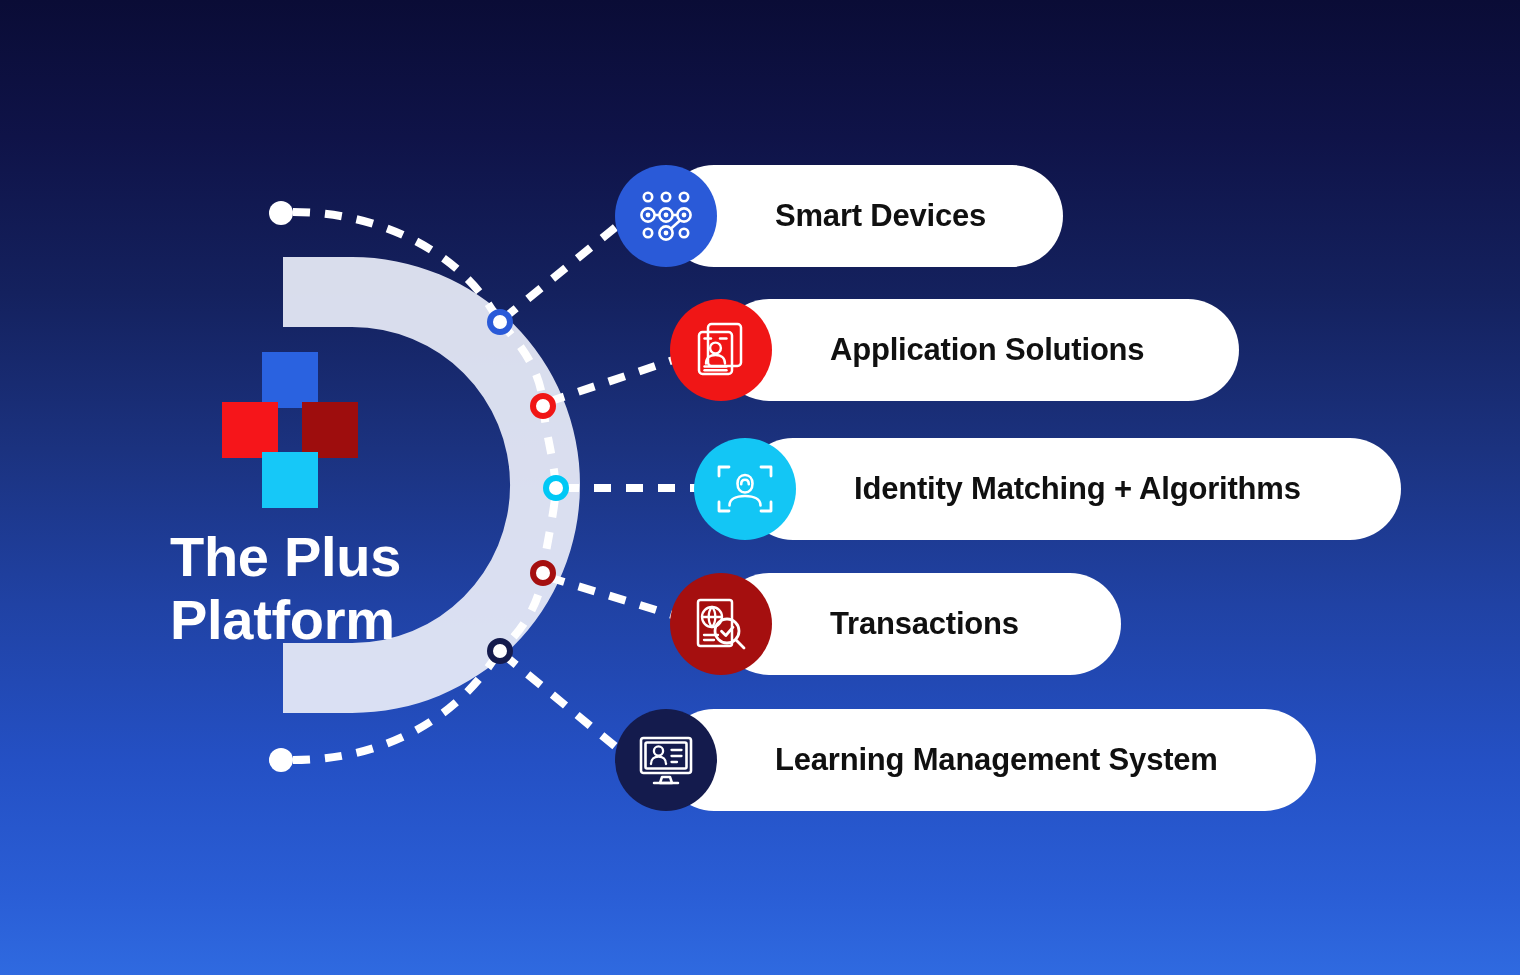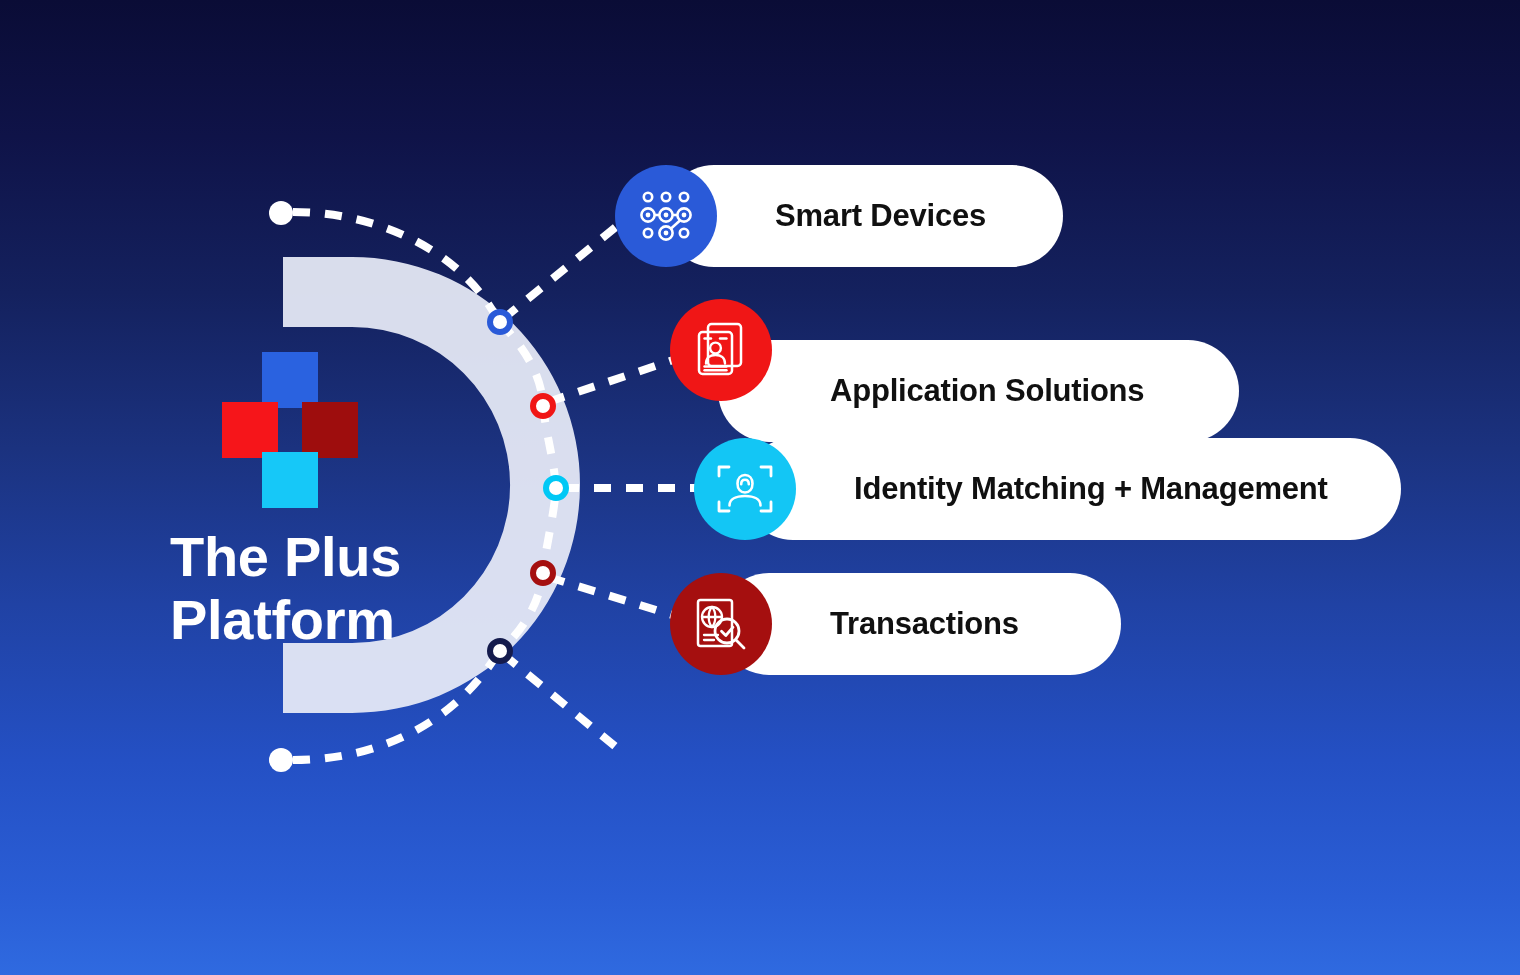--- a/index.html
+++ b/index.html
@@ -192,21 +192,21 @@
           <circle cx="11" cy="28" r="2.4"></circle>
           <circle cx="29" cy="28" r="2.4"></circle>
           <circle cx="47" cy="28" r="2.4"></circle>
           <circle cx="29" cy="46" r="2.4"></circle>
         </g>
       </svg>
     </div>
   </div>
 
   <div class="row" id="row-1" style="left: 670px; top: 299px; width: 569px;">
-    <div class="pill" id="pill-1" style="width: 521px; margin-top: 41px;">
+    <div class="pill" id="pill-1" style="width: 521px;">
       <span class="pill-label">Application Solutions</span>
     </div>
     <div class="icon-circle" id="circ-1" style="background: rgb(240, 22, 22);">
       <svg width="58" height="58" viewBox="0 0 58 58">
         <g fill="none" stroke="#ffffff" stroke-width="2.5" stroke-linejoin="round">
           <rect x="16" y="3" width="33" height="42" rx="3.5"></rect>
           <rect x="7" y="11" width="33" height="42" rx="3.5" fill="none"></rect>
         </g>
         <g fill="none" stroke="#ffffff" stroke-width="2.4" stroke-linecap="round">
           <path d="M12.5 17.5 H19"></path>
@@ -215,21 +215,21 @@
           <path d="M14 42.5 C14 36.5 18.3 34 23.5 34 C28.7 34 33 36.5 33 42.5"></path>
           <path d="M12.5 45.5 H34.5"></path>
           <path d="M12.5 49.3 H34.5"></path>
         </g>
       </svg>
     </div>
   </div>
 
   <div class="row" id="row-2" style="left: 694px; top: 438px; width: 707px;">
     <div class="pill" id="pill-2" style="width: 659px;">
-      <span class="pill-label">Identity Matching + Management</span>
+      <span class="pill-label">Identity Matching + Algorithms</span>
     </div>
     <div class="icon-circle" id="circ-2" style="background: rgb(19, 198, 245);">
       <svg width="60" height="58" viewBox="0 0 60 58">
         <g fill="none" stroke="#ffffff" stroke-width="2.8" stroke-linecap="round" stroke-linejoin="round">
           <path d="M4 16 V7 H14"></path>
           <path d="M56 16 V7 H46"></path>
           <path d="M4 42 V51 H14"></path>
           <path d="M56 42 V51 H46"></path>
         </g>
         <g fill="none" stroke="#ffffff" stroke-width="2.6" stroke-linecap="round">
@@ -261,14 +261,38 @@
         </g>
         <g fill="none" stroke="#ffffff" stroke-width="2.8" stroke-linecap="round" stroke-linejoin="round">
           <circle cx="35" cy="36" r="12" fill="none"></circle>
           <path d="M29.5 36.3 L33.8 40.5 L41 32.2"></path>
           <path d="M43.8 44.8 L52 53"></path>
         </g>
       </svg>
     </div>
   </div>
 
+  <div class="row" id="row-4" style="left: 615px; top: 709px; width: 701px;">
+    <div class="pill" id="pill-4" style="width: 653px;">
+      <span class="pill-label">Learning Management System</span>
+    </div>
+    <div class="icon-circle" id="circ-4" style="background: rgb(20, 27, 77);">
+      <svg width="58" height="58" viewBox="0 0 58 58">
+        <g fill="none" stroke="#ffffff" stroke-width="2.6" stroke-linejoin="round">
+          <rect x="4" y="7" width="50" height="35" rx="2.5"></rect>
+          <rect x="8.5" y="11.5" width="41" height="26" rx="1.5"></rect>
+        </g>
+        <g fill="none" stroke="#ffffff" stroke-width="2.5" stroke-linecap="round" stroke-linejoin="round">
+          <path d="M25 46 H33 L35 52 H23 Z"></path>
+          <path d="M17 52 H41"></path>
+        </g>
+        <g fill="none" stroke="#ffffff" stroke-width="2.3" stroke-linecap="round">
+          <circle cx="21.5" cy="20" r="4.6"></circle>
+          <path d="M14 33 C14 28 17.4 25.6 21.5 25.6 C25.6 25.6 29 28 29 33"></path>
+          <path d="M34.5 19 H44.5"></path>
+          <path d="M34.5 25 H44.5"></path>
+          <path d="M34.5 31 H40"></path>
+        </g>
+      </svg>
+    </div>
+  </div>
 
 </div>
 
 </body></html>

